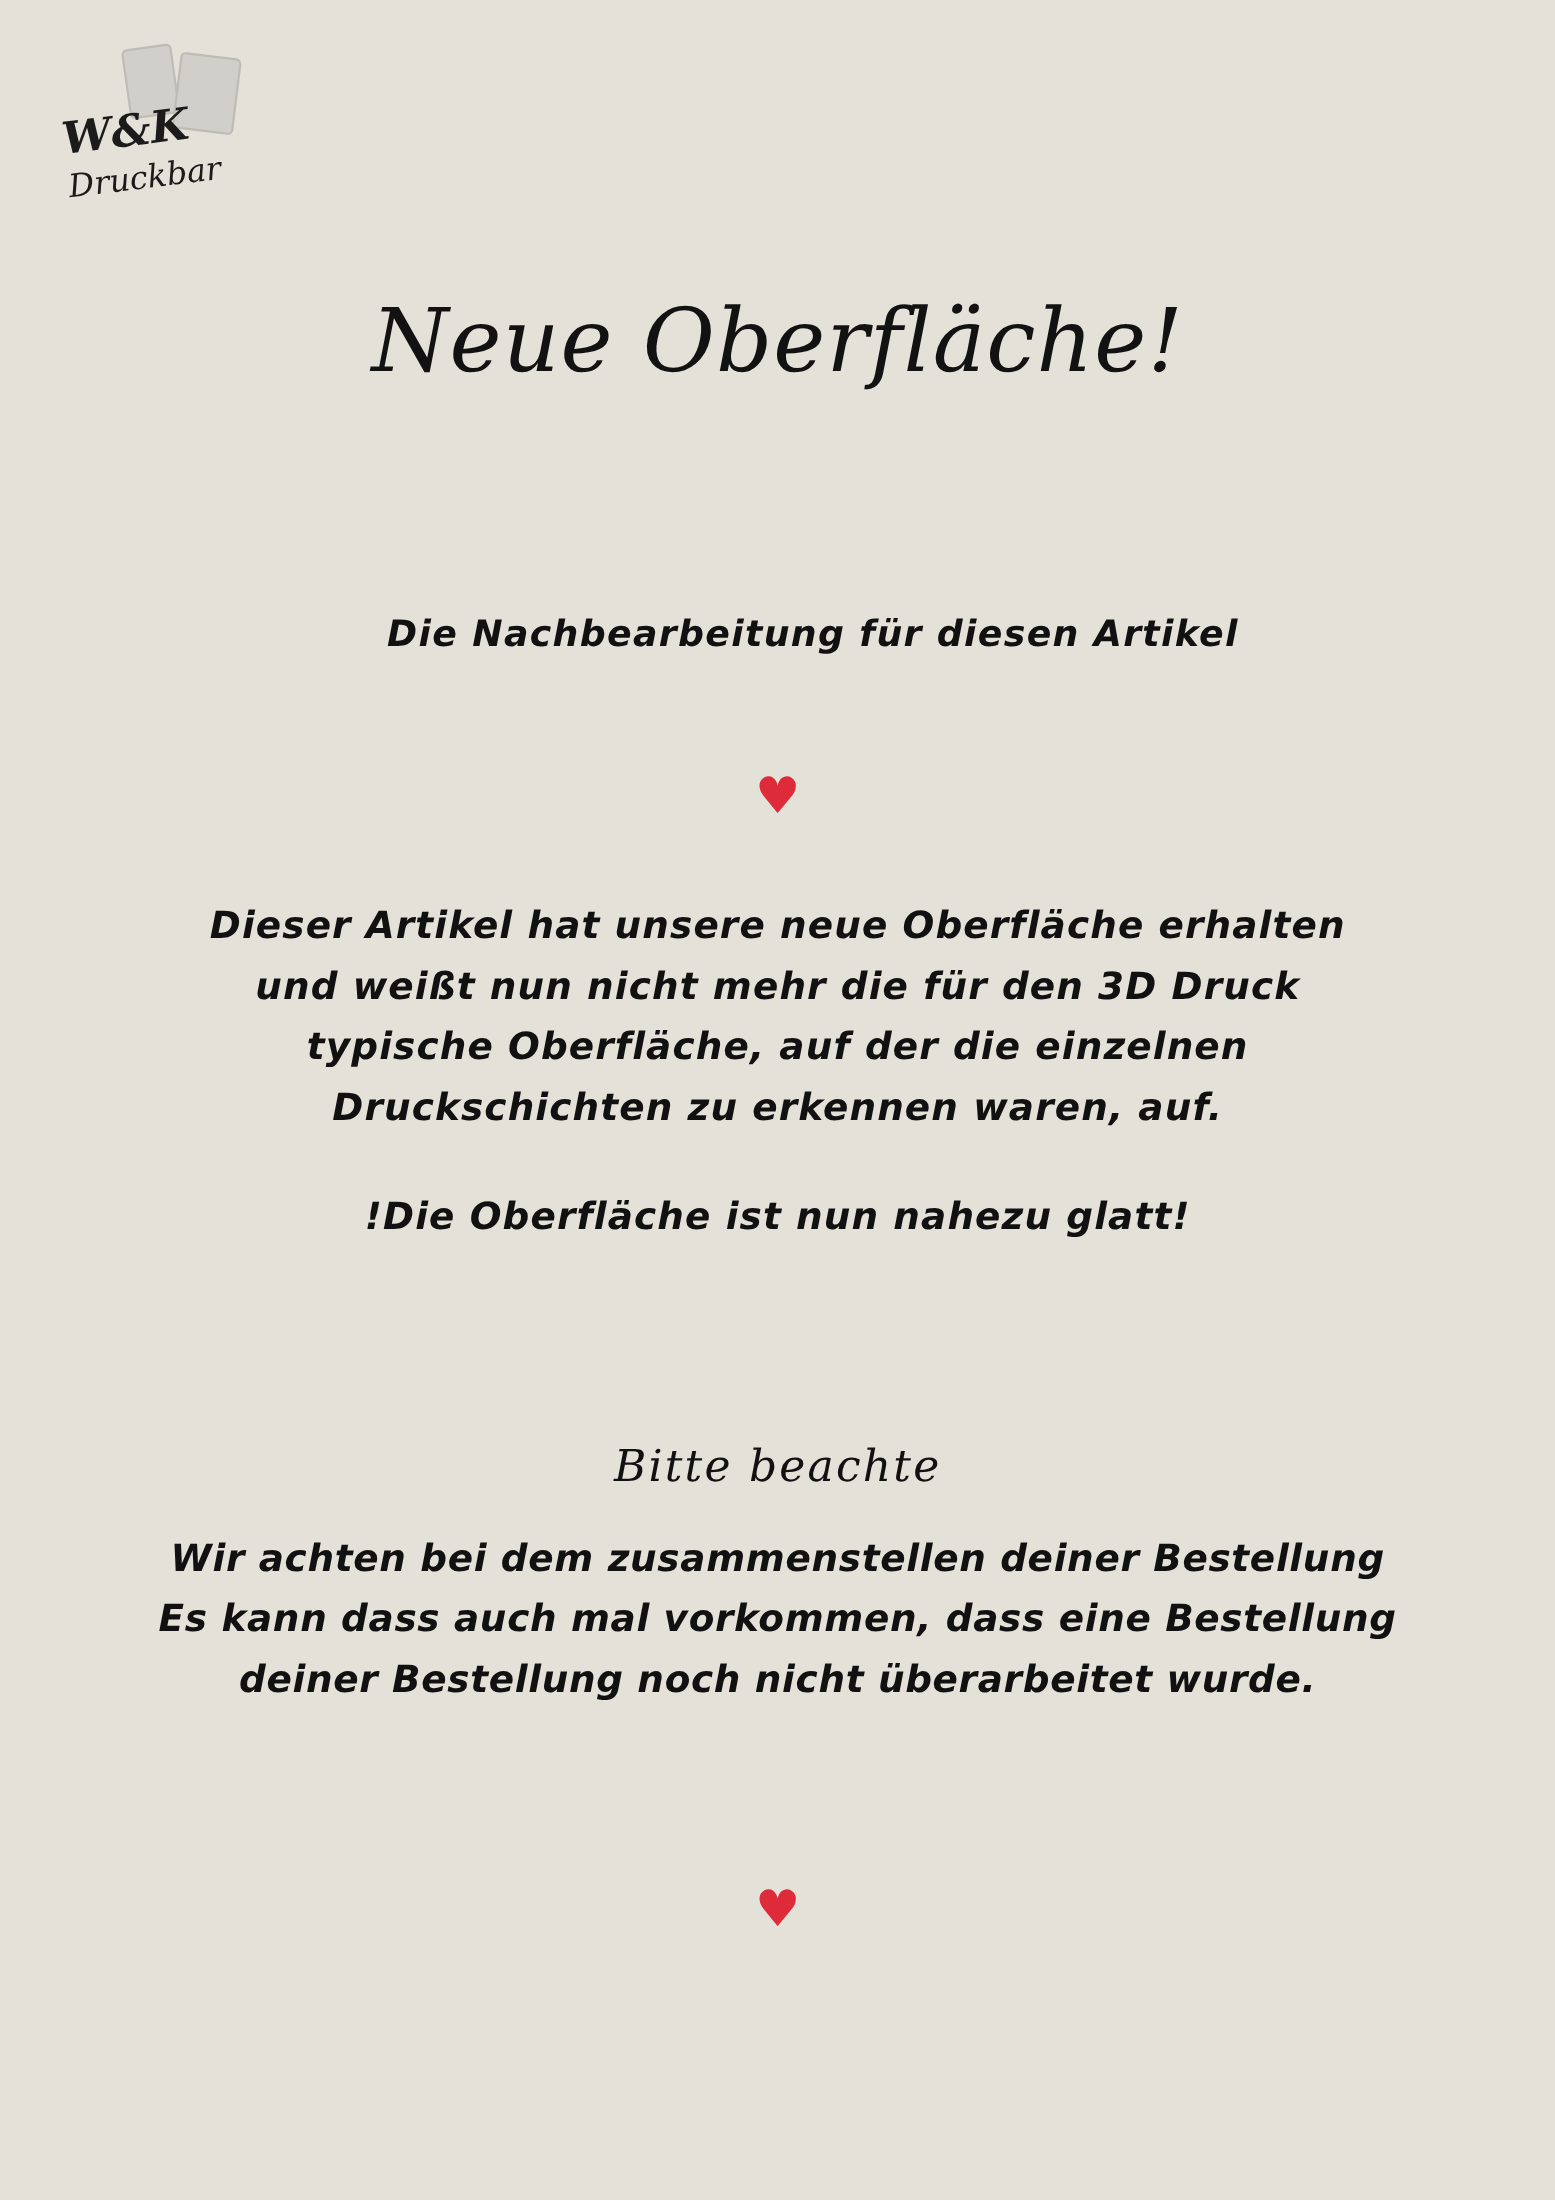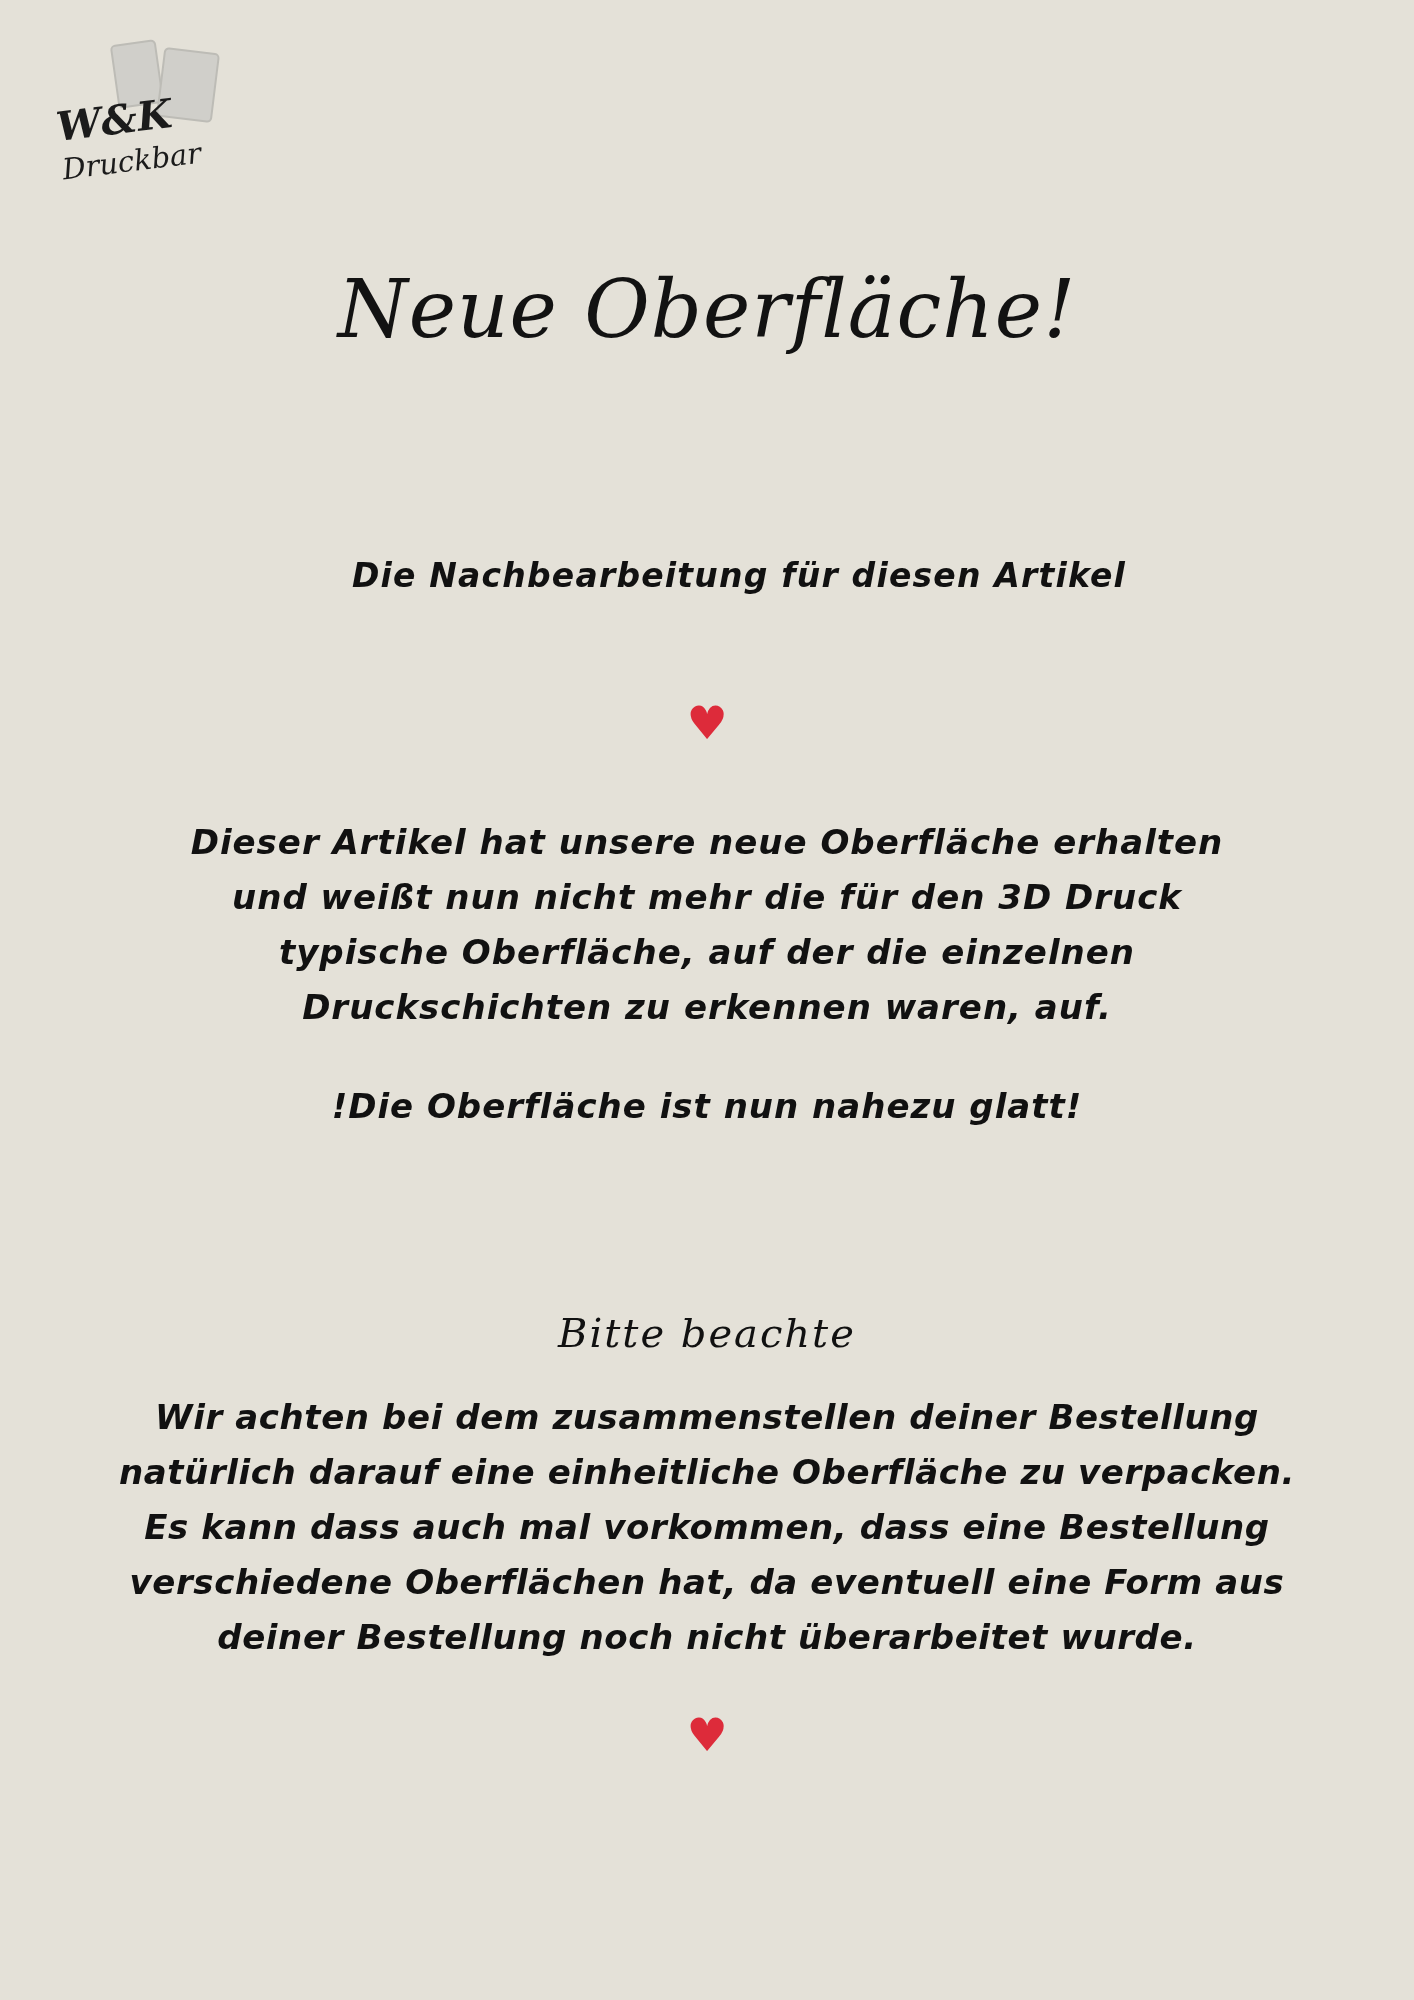--- a/index.html
+++ b/index.html
@@ -178,21 +178,19 @@
     <div>und weißt nun nicht mehr die für den 3D Druck</div>
     <div>typische Oberfläche, auf der die einzelnen</div>
     <div>Druckschichten zu erkennen waren, auf.</div>
   </div>
 
   <div class="center-block body-highlight">!Die Oberfläche ist nun nahezu glatt!</div>
 
   <div class="center-block notice-title">Bitte beachte</div>
   <div class="center-block notice-body">
     <div>Wir achten bei dem zusammenstellen deiner Bestellung</div>
-    <div>natürlich darauf eine einheitliche Oberfläche zu verpacken.</div>
     <div>Es kann dass auch mal vorkommen, dass eine Bestellung</div>
-    <div>verschiedene Oberflächen hat, da eventuell eine Form aus</div>
     <div>deiner Bestellung noch nicht überarbeitet wurde.</div>
   </div>
 
   <div class="heart heart-2">♥</div>
 
 </div>
 
 </body></html>

